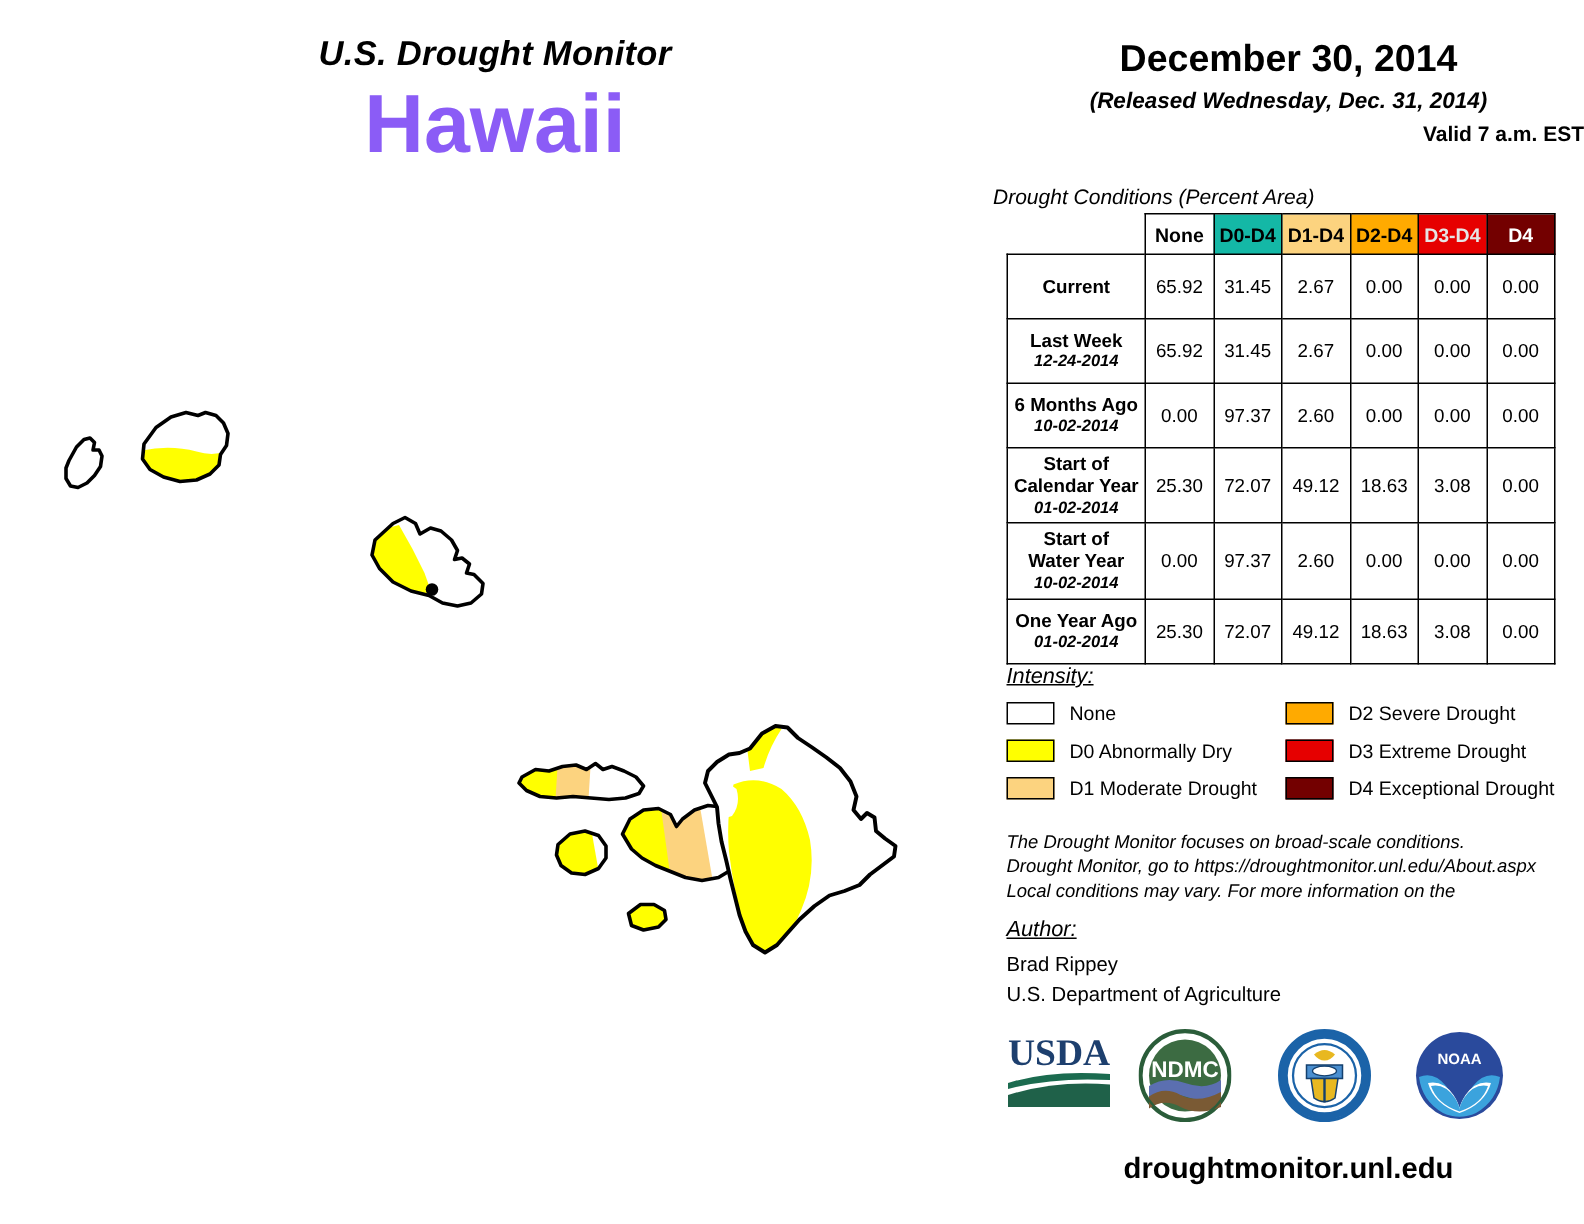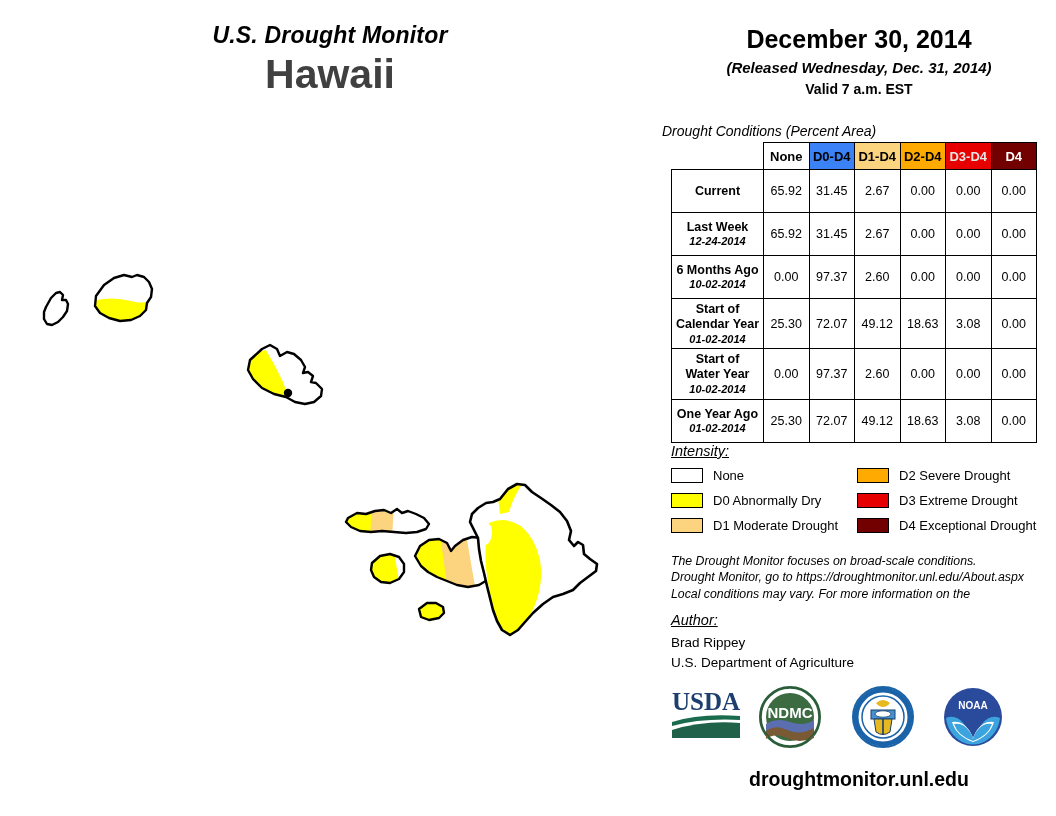--- a/index.html
+++ b/index.html
@@ -12,32 +12,32 @@
   }
   #page { position: relative; width: 1056px; height: 816px; background: #fff; }
 
   
   #title-block { position: absolute; left: 0; top: 22px; width: 660px; text-align: center; }
   #title-main {
     font-size: 23px; font-weight: bold; font-style: italic;
     letter-spacing: .2px; color: #000; line-height: 1.15;
   }
   #title-state {
-    font-size: 41px; font-weight: bold; color: #404040;
+    font-size: 55px; font-weight: bold; color: #8b5cf6;
     line-height: 1.12; margin-top: 4px;
   }
 
   #map-area { position: absolute; left: 0; top: 120px; width: 665px; height: 560px; }
   #map-svg { display: block; width: 665px; height: 560px; }
 
   
   #right-header { position: absolute; left: 662px; top: 24px; width: 394px; text-align: center; }
   #date-line { font-size: 25px; font-weight: bold; color: #000; line-height: 1.2; }
   #released-line { font-size: 15px; font-weight: bold; font-style: italic; color: #000; margin-top: 5px; }
-  #valid-line { font-size: 14px; font-weight: bold; color: #000; margin-top: 5px; }
+  #valid-line { font-size: 14px; font-weight: bold; color: #000; margin-top: 5px; text-align: right; }
 
   #table-caption {
     position: absolute; left: 662px; top: 123px; width: 394px;
     text-align: left; font-size: 14px; font-style: italic; color: #000;
   }
 
   
   #dm-table {
     position: absolute; left: 671px; top: 142px;
     border-collapse: collapse; table-layout: fixed;
@@ -201,21 +201,21 @@
     <div id="valid-line">Valid 7 a.m. EST</div>
   </div>
 
   <div id="table-caption">Drought Conditions (Percent Area)</div>
 
   <table id="dm-table">
     <thead>
       <tr>
         <th class="corner"></th>
       <th style="background: rgb(255, 255, 255); color: rgb(0, 0, 0);">None</th>
-          <th style="background: #3b82f6; color: rgb(0, 0, 0);">D0-D4</th>
+          <th style="background: #14b8a6; color: rgb(0, 0, 0);">D0-D4</th>
           <th style="background: rgb(252, 211, 127); color: rgb(0, 0, 0);">D1-D4</th>
           <th style="background: rgb(255, 170, 0); color: rgb(0, 0, 0);">D2-D4</th>
           <th style="background: rgb(230, 0, 0); color: #e5e5e5;">D3-D4</th>
           <th style="background: rgb(115, 0, 0); color: rgb(255, 255, 255);">D4</th>
         </tr>
     </thead>
     <tbody>
         <tr>
           <td class="rowlabel">
             <div>Current</div>

